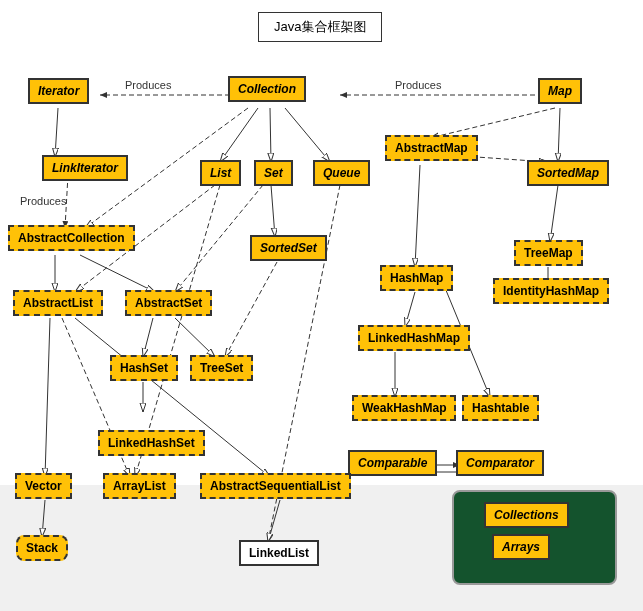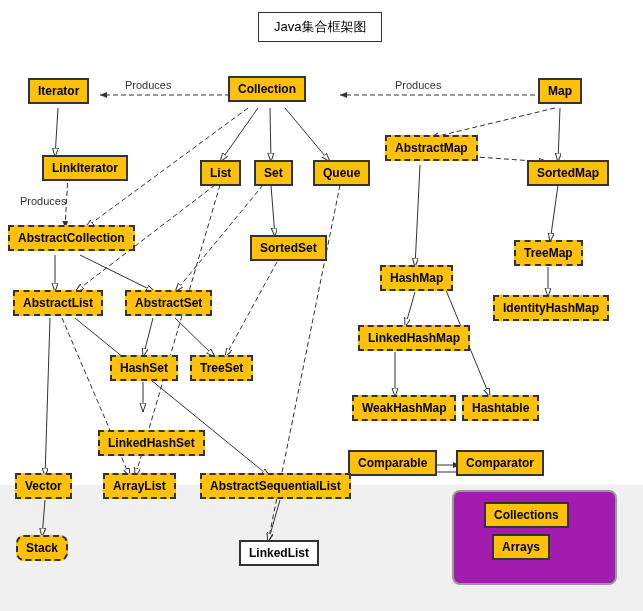--- a/index.html
+++ b/index.html
@@ -22,41 +22,42 @@
       position: absolute;
       padding: 4px 8px;
       text-align: center;
       font-size: 12px;
       font-weight: bold;
       white-space: nowrap;
     }
     .node-solid {
       background: #FFC107;
       border: 2px solid #333;
+      font-style: italic;
     }
     .node-dashed {
       background: #FFC107;
       border: 2px dashed #333;
     }
     .node-white {
       background: white;
       border: 2px solid #333;
       margin-left: 7px;
     }
     .title-box {
       position: absolute;
       background: white;
       border: 1px solid #333;
       padding: 5px 15px;
       font-size: 13px;
       font-weight: normal;
     }
     .legend-box {
       position: absolute;
-      background: #a21caf;
+      background: #14532d;
       border: 2px solid #999;
       border-radius: 8px;
       padding: 10px;
     }
     svg.arrows {
       position: absolute;
       top: 0;
       left: 0;
       width: 643px;
       height: 611px;
@@ -227,21 +228,21 @@
   </div>
 
   <div class="node node-dashed" style="left:358px; top:325px;">
     <span>LinkedHashMap</span>
   </div>
 
   <div class="node node-dashed" style="left:514px; top:240px;">
     <span>TreeMap</span>
   </div>
 
-  <div class="node node-dashed" style="left:493px; top:295px;">
+  <div class="node node-dashed" style="left:493px; top:278px;">
     <span>IdentityHashMap</span>
   </div>
 
   <div class="node node-dashed" style="left:98px; top:430px;">
     <span>LinkedHashSet</span>
   </div>
 
   <div class="node node-dashed" style="left:352px; top:395px;">
     <span>WeakHashMap</span>
   </div>

